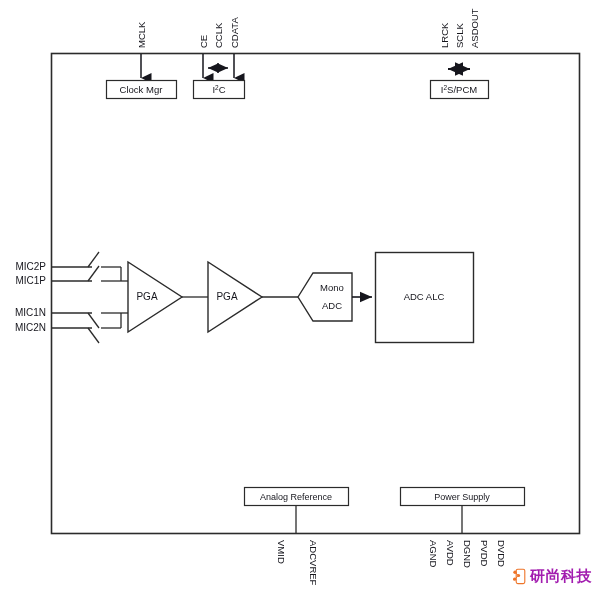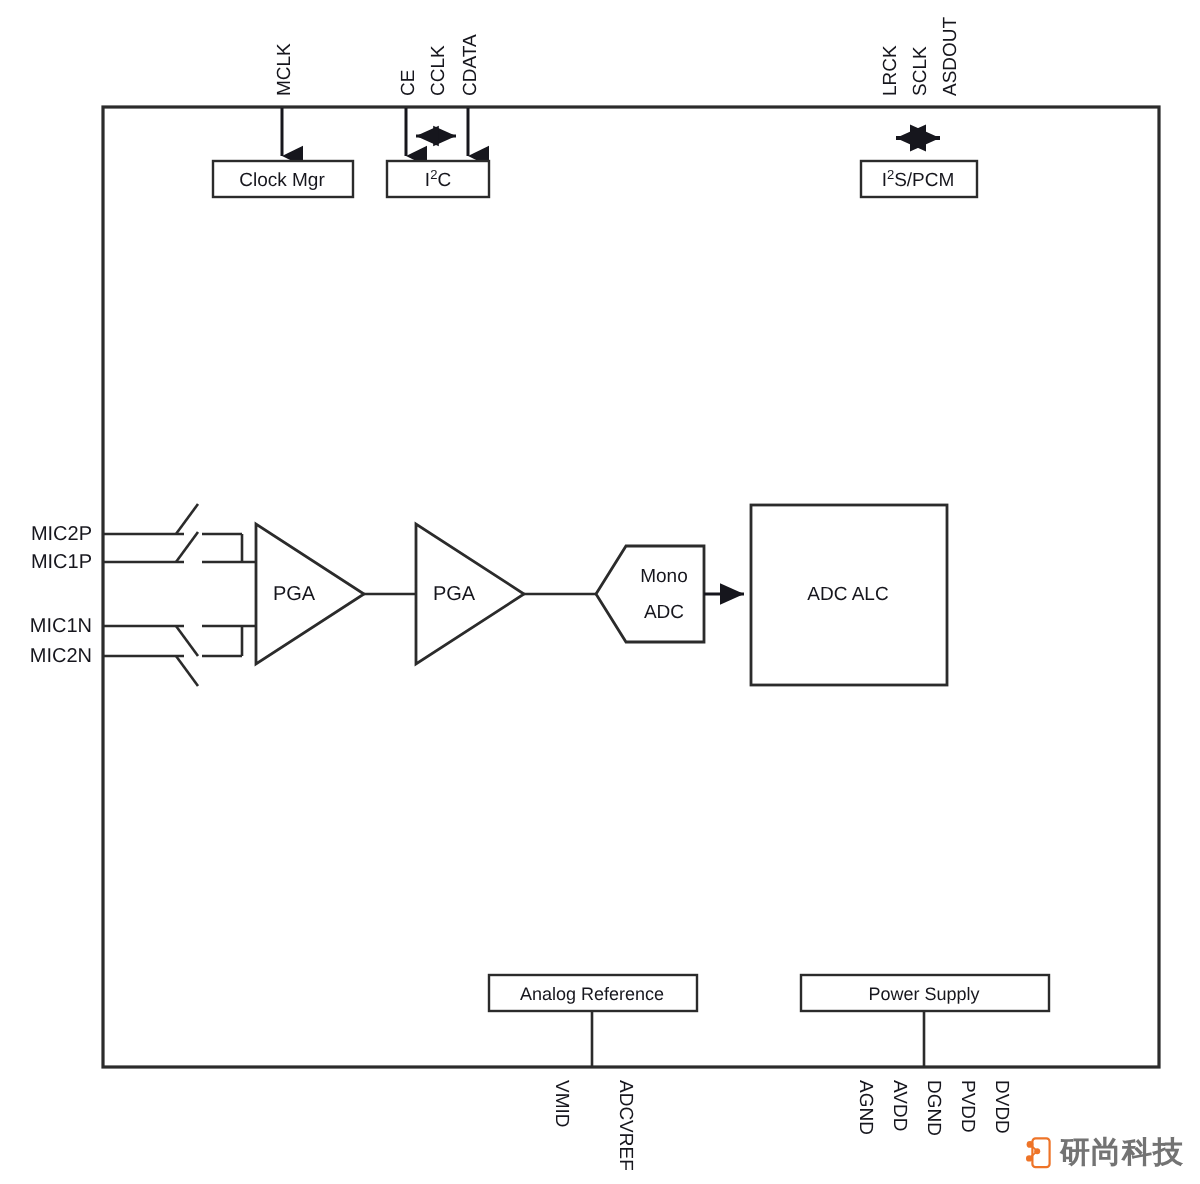--- a/index.html
+++ b/index.html
@@ -50,21 +50,21 @@
   .sup {
     font-size: 6.5px;
   }
   .wm {
     position: absolute;
     right: 8px;
     bottom: 6px;
     display: flex;
     align-items: center;
     gap: 3px;
-    color: #737373;
+    color: #a21caf;
     font-family: "DejaVu Sans", sans-serif;
     font-size: 15px;
     font-weight: bold;
     letter-spacing: 0.5px;
   }
   .wm-mark {
     width: 15px;
     height: 17px;
     position: relative;
   }

